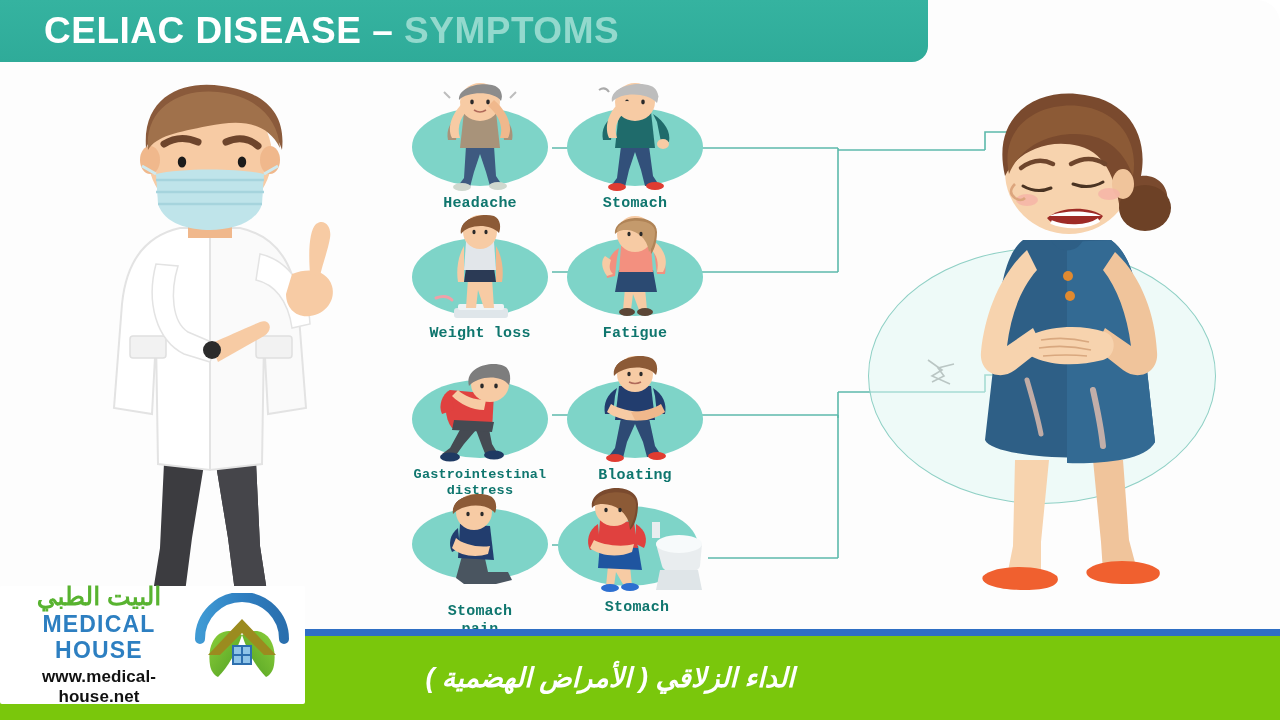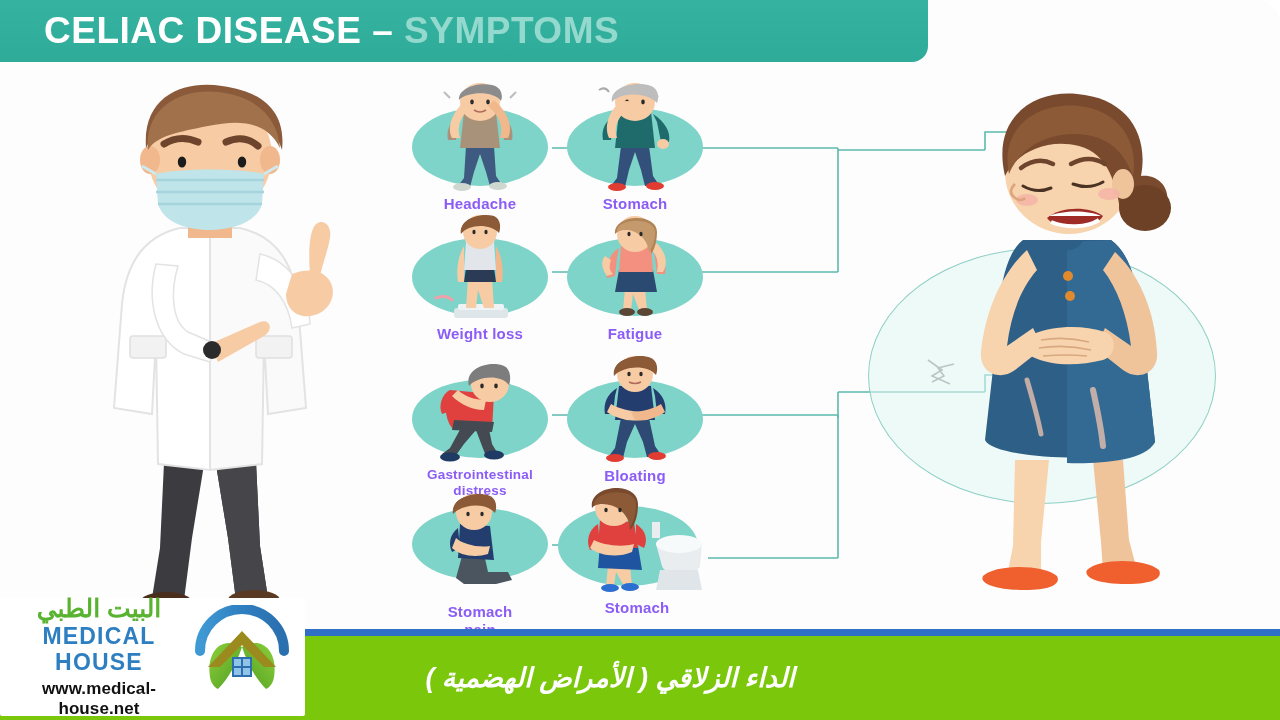--- a/index.html
+++ b/index.html
@@ -34,22 +34,22 @@
   .sym {
     position:absolute; width:152px; height:auto; text-align:center;
   }
   .sym .art { position:relative; width:152px; height:112px; }
   .sym .ellipse {
     position:absolute; left:8px; top:26px; width:136px; height:78px;
     background:#7ed4c8; border-radius:50%;
   }
   .sym .fig { position:absolute; left:0; top:0; width:152px; height:112px; }
   .sym .lbl {
-    color:#8b5cf6; font-size:15px; font-weight:bold; line-height:1.05;
-    margin-top:2px; letter-spacing:0.2px;
+    color:#0f766e; font-size:15px; font-weight:bold; line-height:1.05;
+    margin-top:2px; letter-spacing:0.2px;font-family:Liberation Mono, monospace;
   }
   .sym .lbl.small { font-size:13.5px; }
 
   
   .links { position:absolute; left:0; top:0; width:1280px; height:720px; pointer-events:none; }
 
   
   .woman { position:absolute; left:865px; top:90px; width:400px; height:520px; }
   .woman-halo {
     position:absolute; left:868px; top:248px; width:348px; height:256px;
@@ -68,21 +68,21 @@
     display:flex; align-items:center; justify-content:center;font-style:italic;
   }
   .green-bar-text {
     color:#ffffff; font-size:27px; font-weight:bold;
     direction:rtl; unicode-bidi:bidi-override;
     margin-right:60px;
   }
 
   
   .logo-card {
-    position:absolute; left:0; bottom:4px; width:305px; height:118px;
+    position:absolute; left:0; bottom:16px; width:305px; height:118px;
     background:#ffffff; border-radius:2px; z-index:5;
     display:flex; align-items:center;
   }
   .logo-text { width:188px; padding-left:10px; text-align:center; }
   .logo-ar {
     color:#58b330; font-size:25px; font-weight:bold; direction:rtl;
     line-height:1.05; letter-spacing:0.5px;
   }
   .logo-en {
     color:#2d7fc1; font-size:23px; font-weight:bold; letter-spacing:1.2px;

